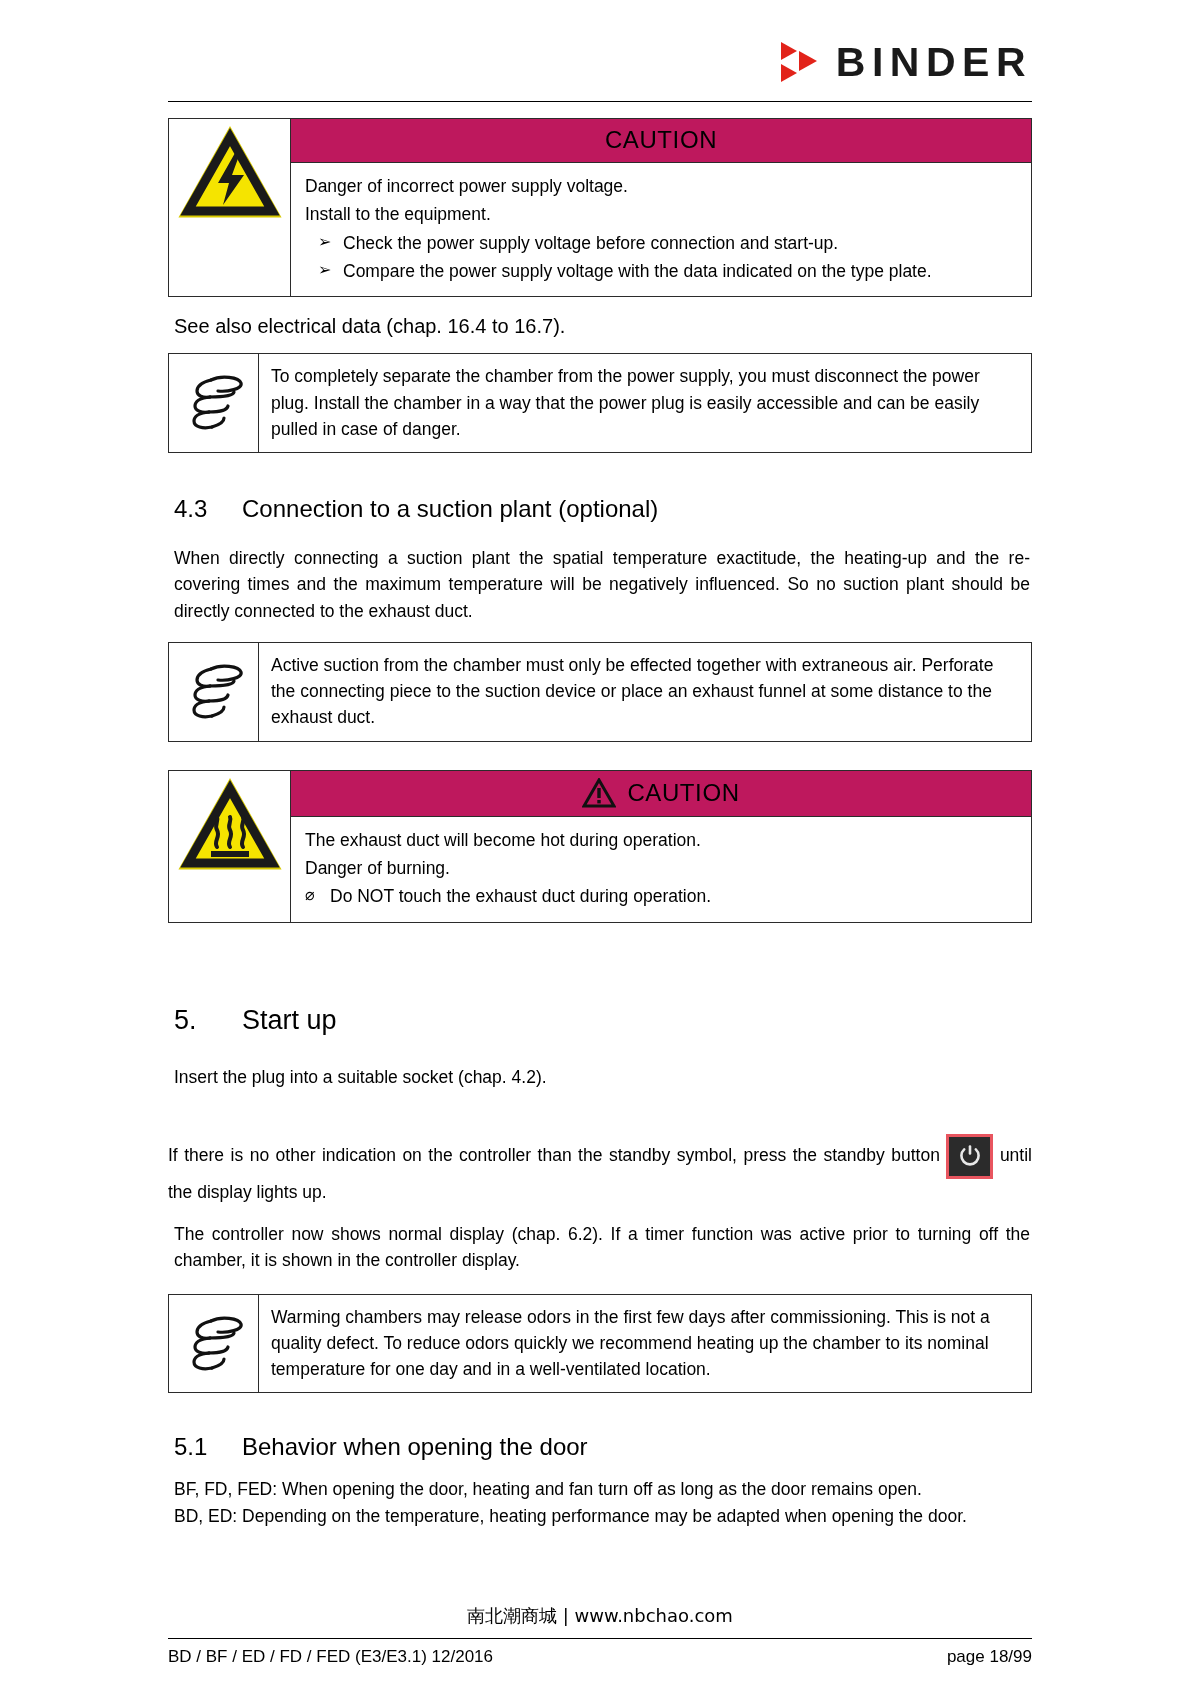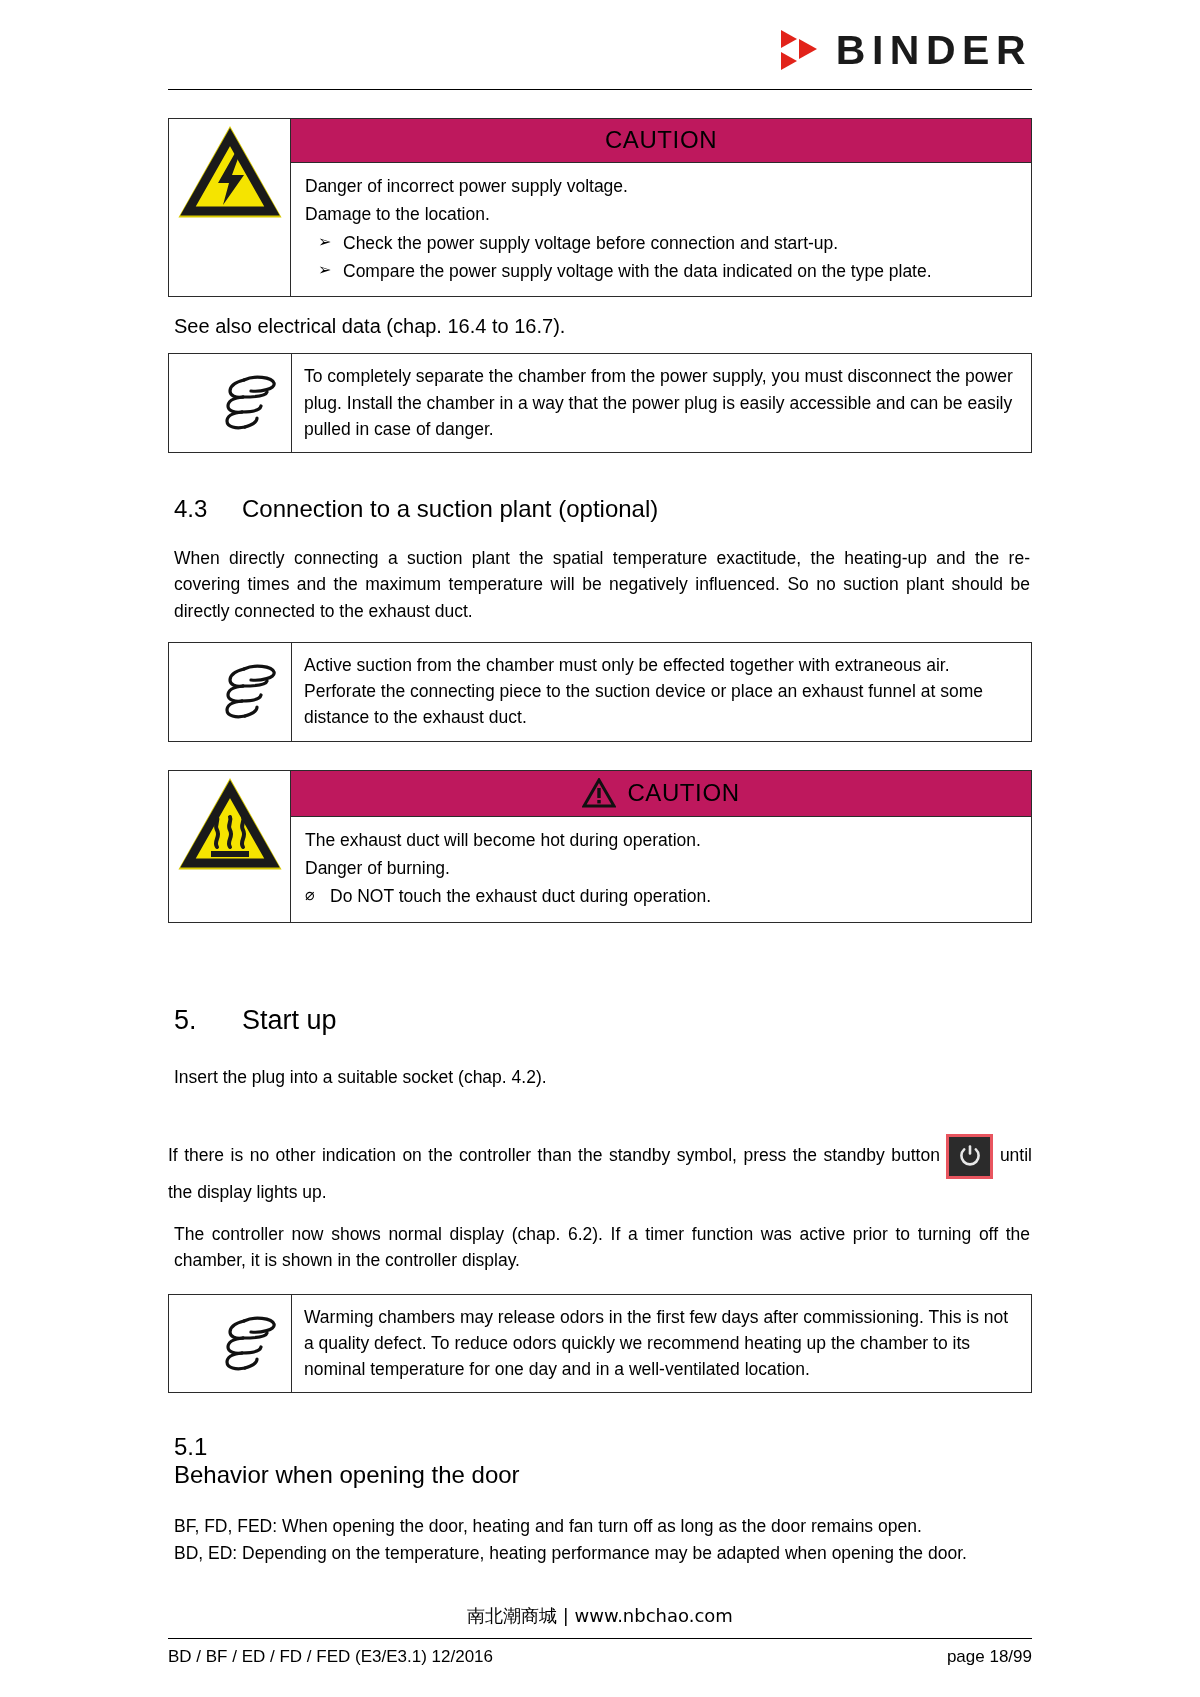--- a/index.html
+++ b/index.html
@@ -18,21 +18,21 @@
     margin: 0 auto;
     background: #ffffff;
     box-sizing: border-box;
     padding: 0;
     overflow: hidden;
   }
 
   
   .header {
     position: absolute;
-    top: 0; left: 0; right: 0;
+    top: 12px; left: 0; right: 0;
     height: 96px;
   }
   .logo {
     position: absolute;
     right: 168px;
     top: 28px;
     display: flex;
     align-items: center;
     gap: 13px;
   }
@@ -109,21 +109,20 @@
     min-width: 15px;
     font-size: 16px;
   }
 
   
   .note-box {
     border: 1.2px solid #2b2b2b;
     display: flex;
     box-sizing: border-box;
     background: #fff;
-    padding-left: 33px;
   }
   .note-icon-cell {
     width: 90px;
     min-width: 90px;
     border-right: 1.2px solid #2b2b2b;
     display: flex;
     align-items: center;
     justify-content: center;
     padding: 8px 0;
     box-sizing: border-box;
@@ -227,21 +226,21 @@
           <polygon points="52,12 94,86 10,86" fill="none" stroke="#1a1a1a" stroke-width="9"></polygon>
           <polygon points="57,28 40,58 51,58 45,80 66,50 54,50 62,28" fill="#1a1a1a"></polygon>
         </svg>
       </div>
       <div class="hazard-body">
         <div class="caution-band">
           <span>CAUTION</span>
         </div>
         <div class="hazard-lines">
           <div>Danger of incorrect power supply voltage.</div>
-          <div>Damage to the location.</div>
+          <div>Install to the equipment.</div>
           <div class="bullet-line">
             <span class="bullet-sym">➢</span>
             <span>Check the power supply voltage before connection and start-up.</span>
           </div>
           <div class="bullet-line">
             <span class="bullet-sym">➢</span>
             <span>Compare the power supply voltage with the data indicated on the type plate.</span>
           </div>
         </div>
       </div>
@@ -353,21 +352,21 @@
             <path d="M29 25 C20 26, 14 29, 14 34 C14 39, 21 41, 28 40"></path>
             <path d="M28 40 C38 40, 46 38, 47 34"></path>
             <path d="M28 40 C19 41, 13 44, 13 49 C13 55, 22 57, 31 55"></path>
             <path d="M31 55 C38 53, 43 50, 43 46"></path>
           </g>
         </svg>
       </div>
       <div class="note-text">Warming chambers may release odors in the first few days after commissioning. This is not a quality defect. To reduce odors quickly we recommend heating up the chamber to its nominal temperature for one day and in a well-ventilated location.</div>
     </div>
 
-    <h2 class="section-title" style="margin:40px 0 24px 6px;flex-direction:column;">
+    <h2 class="section-title" style="margin:40px 0 15px 6px;">
       <span class="num">5.1</span>
       <span>Behavior when opening the door</span>
     </h2>
     <p class="body nojust" style="margin:0 0 0 6px;">BF, FD, FED: When opening the door, heating and fan turn off as long as the door remains open.</p>
     <p class="body nojust" style="margin:0 0 22px 6px;">BD, ED: Depending on the temperature, heating performance may be adapted when opening the door.</p>
 
   </div>
 
   <div class="footer-wm">南北潮商城 | www.nbchao.com</div>
   <div class="footer-rule"></div>

